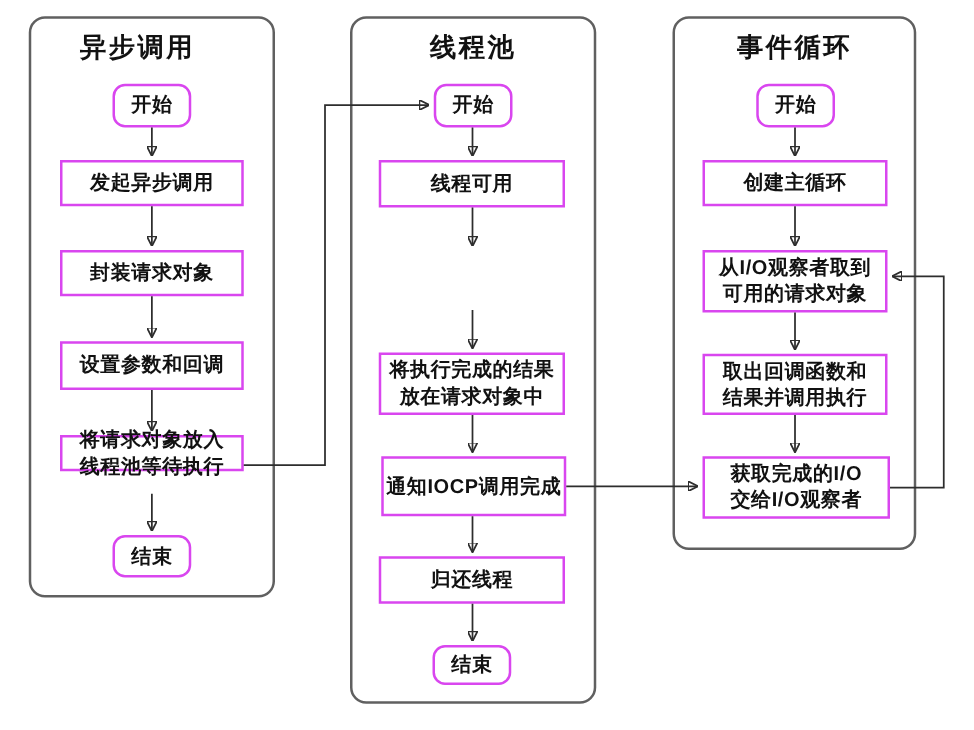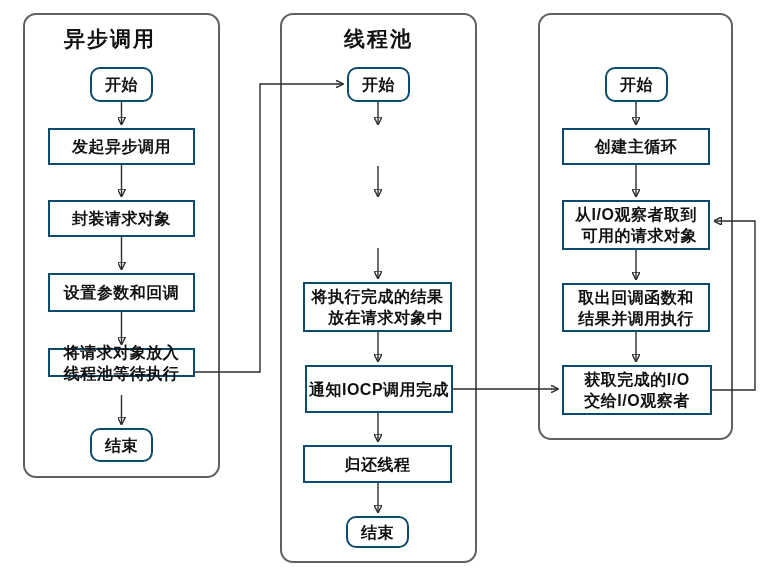--- a/index.html
+++ b/index.html
@@ -12,22 +12,22 @@
     position:absolute; border:2px solid #606060; border-radius:13px;
     background:transparent; box-sizing:border-box;
   }
   .lane-title {
     position:absolute; text-align:center;
     font-size:21px; font-weight:700; letter-spacing:2px;
     line-height:26px; color:#111;
   }
   .node {
     position:absolute; box-sizing:border-box; background:#ffffff;
-    border:2px solid #0c4a6e; display:flex; align-items:center;
-    justify-content:center; text-align:right;
+    border:2px solid #d946ef; display:flex; align-items:center;
+    justify-content:center; text-align:center;
     font-size:16px; font-weight:600; line-height:21px;
     letter-spacing:0.5px; white-space:pre-line; color:#111;
   }
   .terminal { border-radius:10px; }
   svg.connector-layer {
     position:absolute; left:0; top:0; width:779px; height:584px;
     pointer-events:none;
   }
   svg.connector-layer path, svg.connector-layer polyline {
     fill:none; stroke:#2d2d2d; stroke-width:1.4px;
@@ -46,27 +46,29 @@
   <div class="node" style="left:48px; top:200px; width:147px; height:37px;">封装请求对象</div>
   <div class="node" style="left:48px; top:273px; width:147px; height:39px;">设置参数和回调</div>
   <div class="node" style="left:48px; top:348px; width:147px; height:29px;">将请求对象放入
 线程池等待执行</div>
   <div class="node terminal" style="left:90px; top:428px; width:63px; height:34px;">结束</div>
 
   <div class="lane" style="left:280px; top:13px; width:197px; height:550px;"></div>
   <div class="lane-title" style="left:280px; top:26px; width:197px;">线程池</div>
 
   <div class="node terminal" style="left:347px; top:67px; width:63px; height:35px;">开始</div>
+  <div class="node" style="left:303px; top:128px; width:149px; height:38px;">线程可用</div>
   <div class="node" style="left:303px; top:282px; width:149px; height:50px;">将执行完成的结果
 放在请求对象中</div>
   <div class="node" style="left:305px; top:365px; width:148px; height:48px;">通知IOCP调用完成</div>
   <div class="node" style="left:303px; top:445px; width:149px; height:38px;">归还线程</div>
   <div class="node terminal" style="left:346px; top:516px; width:63px; height:32px;">结束</div>
 
   <div class="lane" style="left:538px; top:13px; width:195px; height:427px;"></div>
+  <div class="lane-title" style="left:538px; top:26px; width:195px;">事件循环</div>
 
   <div class="node terminal" style="left:605px; top:67px; width:63px; height:35px;">开始</div>
   <div class="node" style="left:562px; top:128px; width:148px; height:37px;">创建主循环</div>
   <div class="node" style="left:562px; top:200px; width:148px; height:50px;">从I/O观察者取到
 可用的请求对象</div>
   <div class="node" style="left:562px; top:283px; width:148px; height:49px;">取出回调函数和
 结果并调用执行</div>
   <div class="node" style="left:562px; top:365px; width:150px; height:50px;">获取完成的I/O
 交给I/O观察者</div>
 

